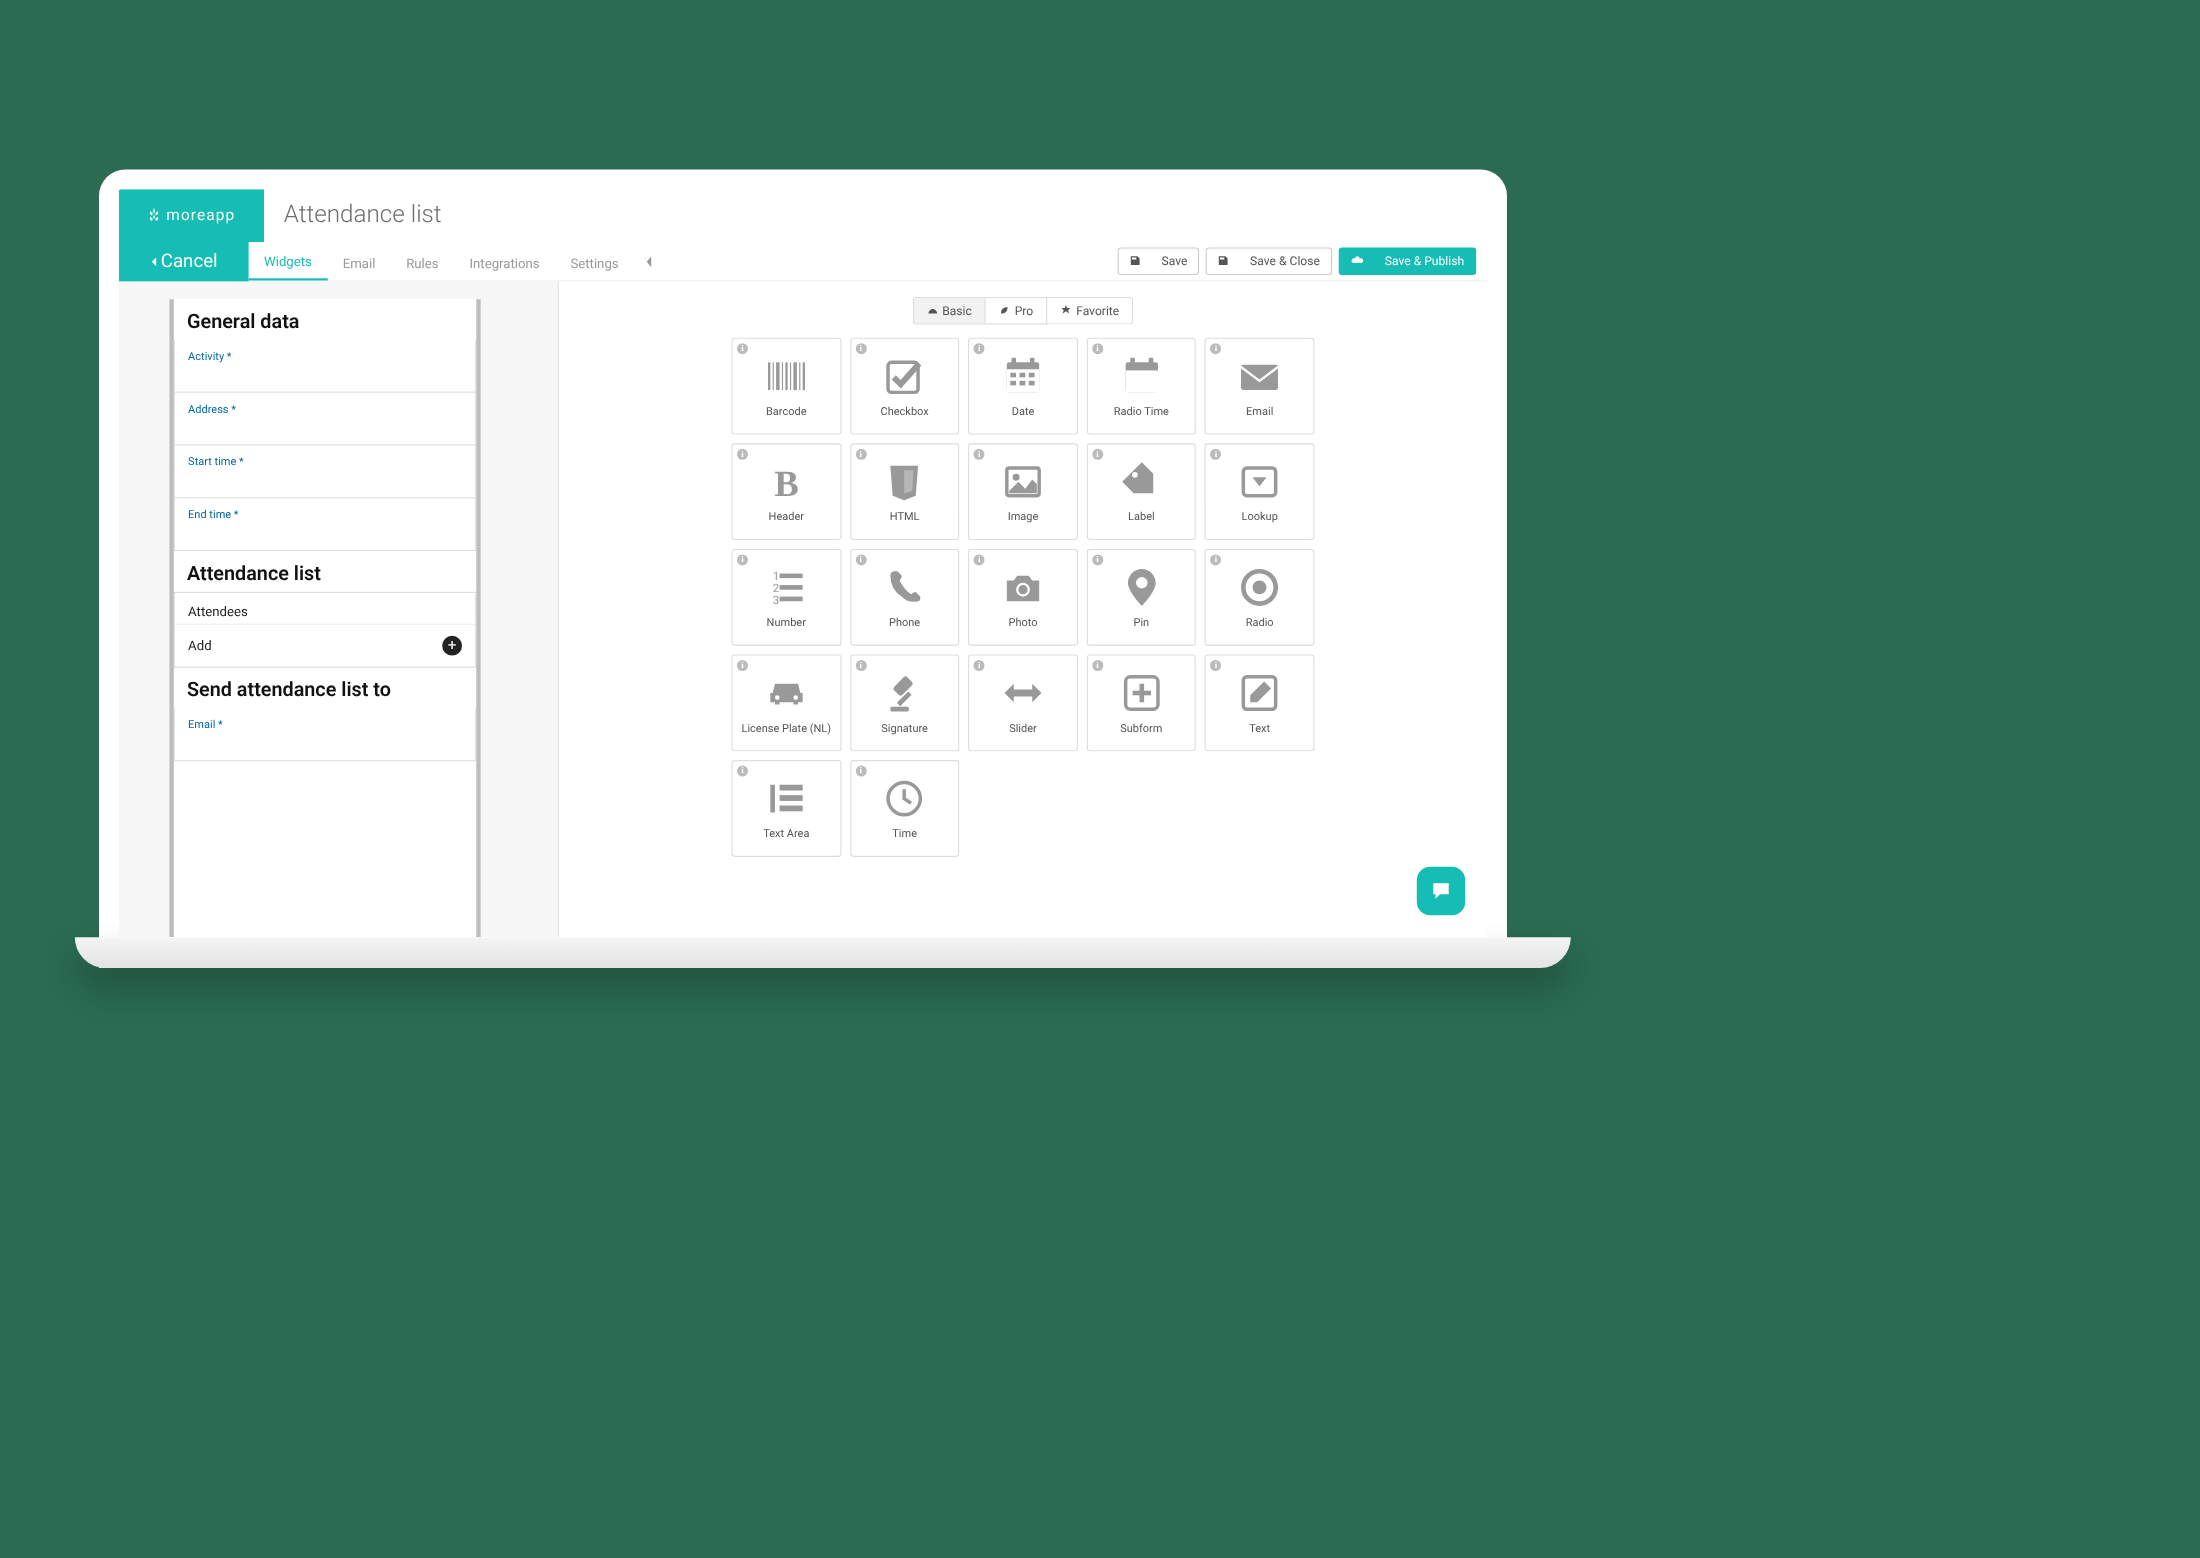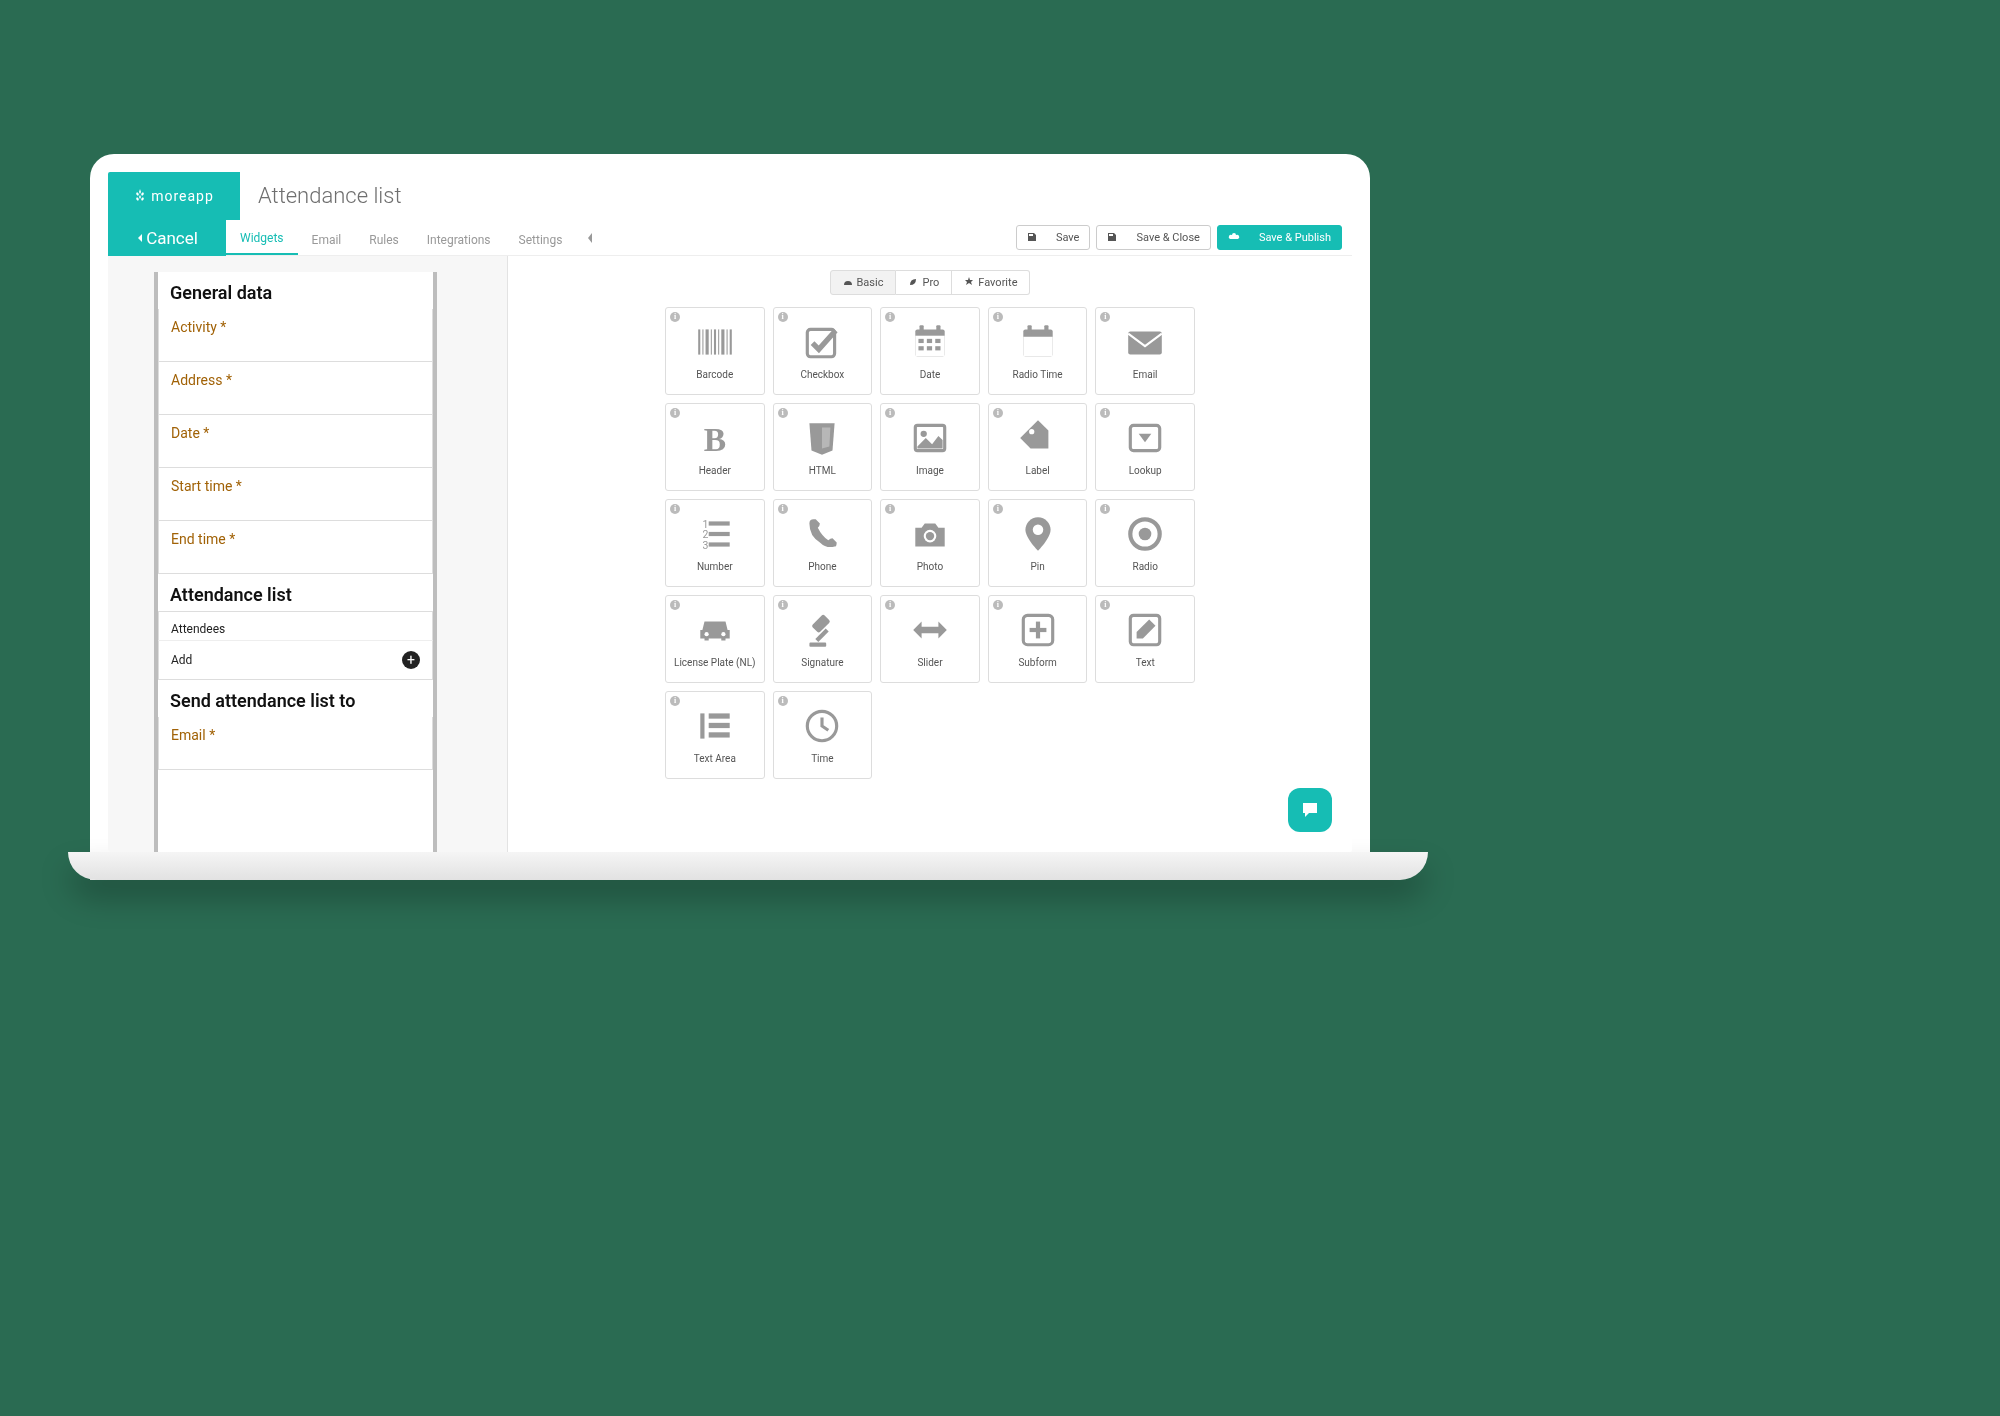--- a/index.html
+++ b/index.html
@@ -79,21 +79,21 @@
   border-left: 4px solid #bdbdbd;
   border-right: 4px solid #bdbdbd;
   background: #fff;
   height: 100%;
   overflow: hidden;
 }
 .section-h { font-size: 18px; font-weight: 600; color: #111; padding: 10px 12px 6px; }
 .field {
   border: 1px solid #ddd; border-top: none;
   padding: 10px 12px 26px 12px;
-  font-size: 14px; color: #a16207;
+  font-size: 10px; color: #0369a1;
 }
 .field:first-of-type { border-top: 1px solid #ddd; }
 .sub-label { font-size: 12px; color: #222; padding: 10px 12px 4px; border: 1px solid #ddd; border-bottom: none; }
 .add-row {
   border: 1px solid #ddd; border-top: 1px solid #eee;
   padding: 10px 12px; font-size: 12px; color: #222;
   display: flex; align-items: center; justify-content: space-between;
 }
 .add-circle {
   width: 18px; height: 18px; border-radius: 50%; background: #222; color: #fff;
@@ -194,21 +194,20 @@
       </div>
     </div>
   </div>
 
   <div class="content">
     <div class="left-pane">
       <div class="phone-frame">
         <div class="section-h">General data</div>
         <div class="field">Activity *</div>
         <div class="field">Address *</div>
-        <div class="field">Date *</div>
         <div class="field">Start time *</div>
         <div class="field">End time *</div>
 
         <div class="section-h">Attendance list</div>
         <div class="sub-label">Attendees</div>
         <div class="add-row">
           <span>Add</span>
           <span class="add-circle">+</span>
         </div>
 

